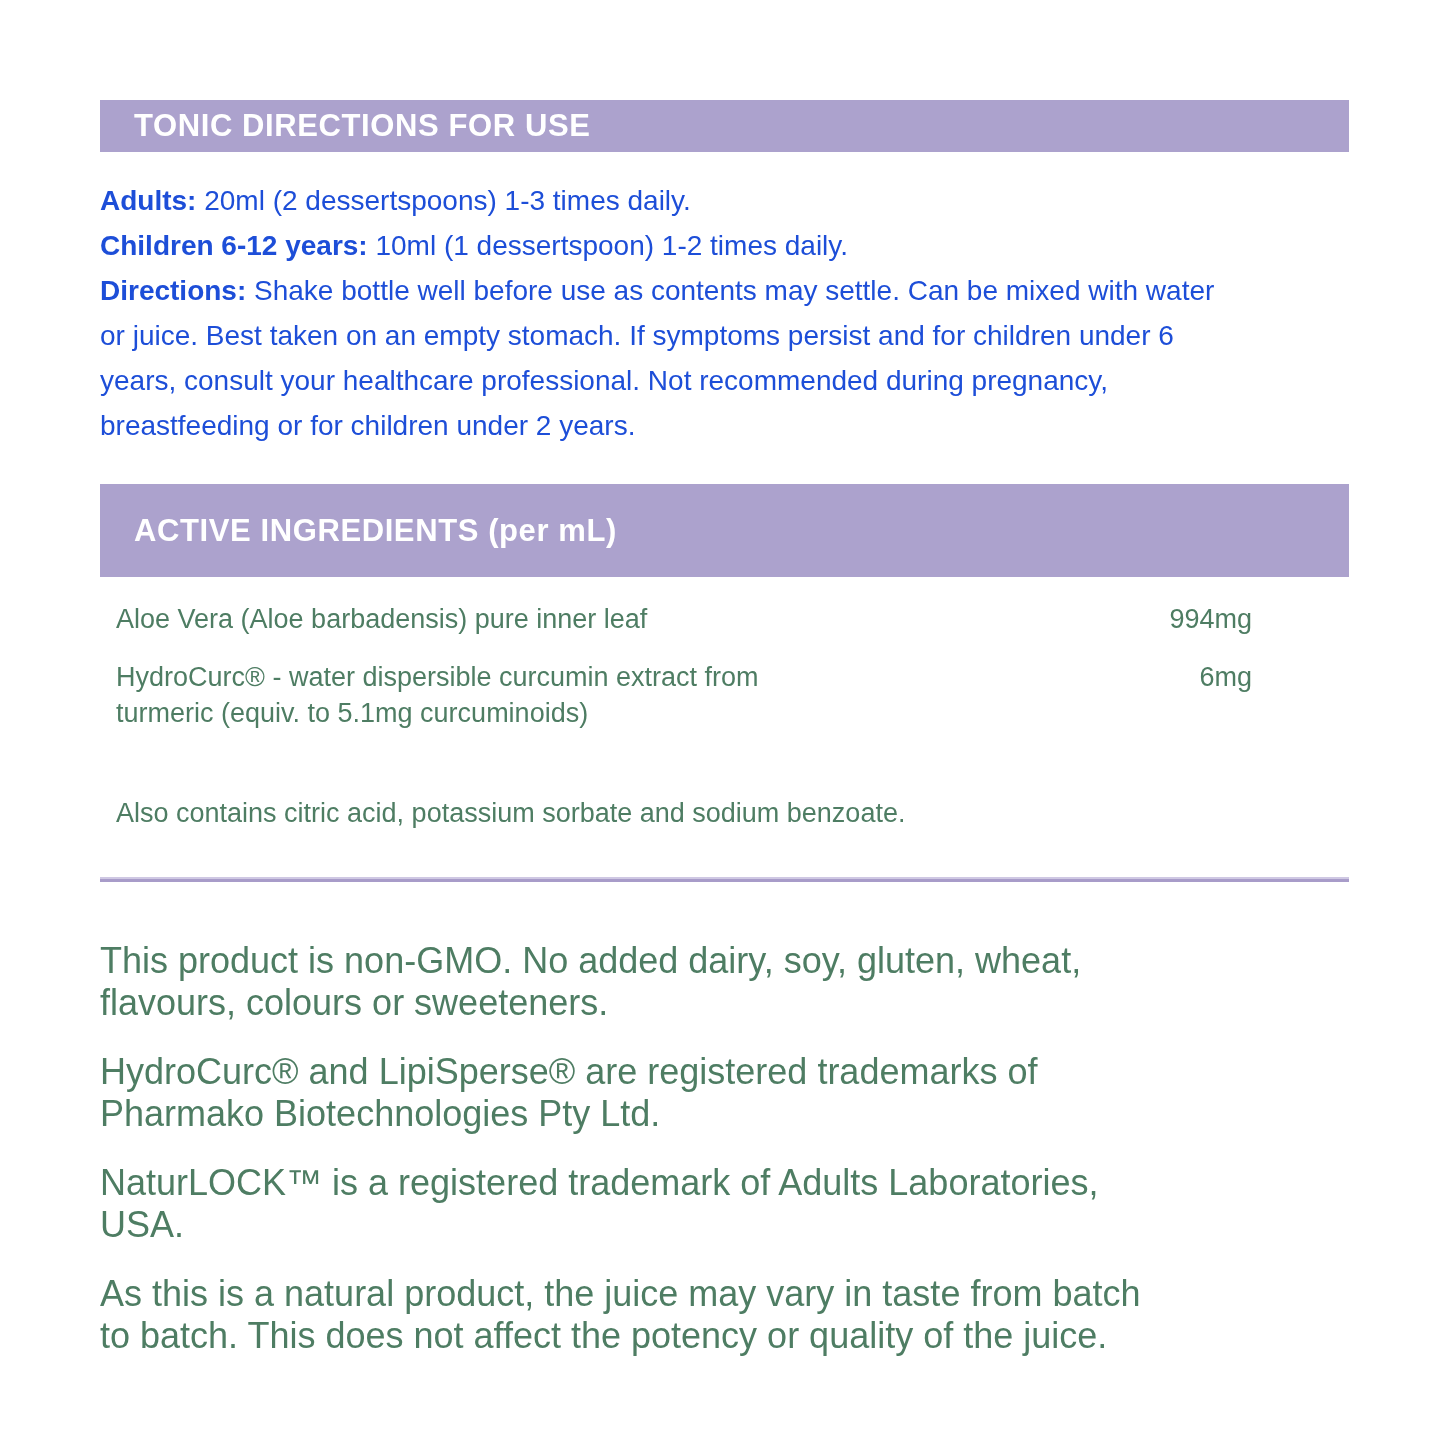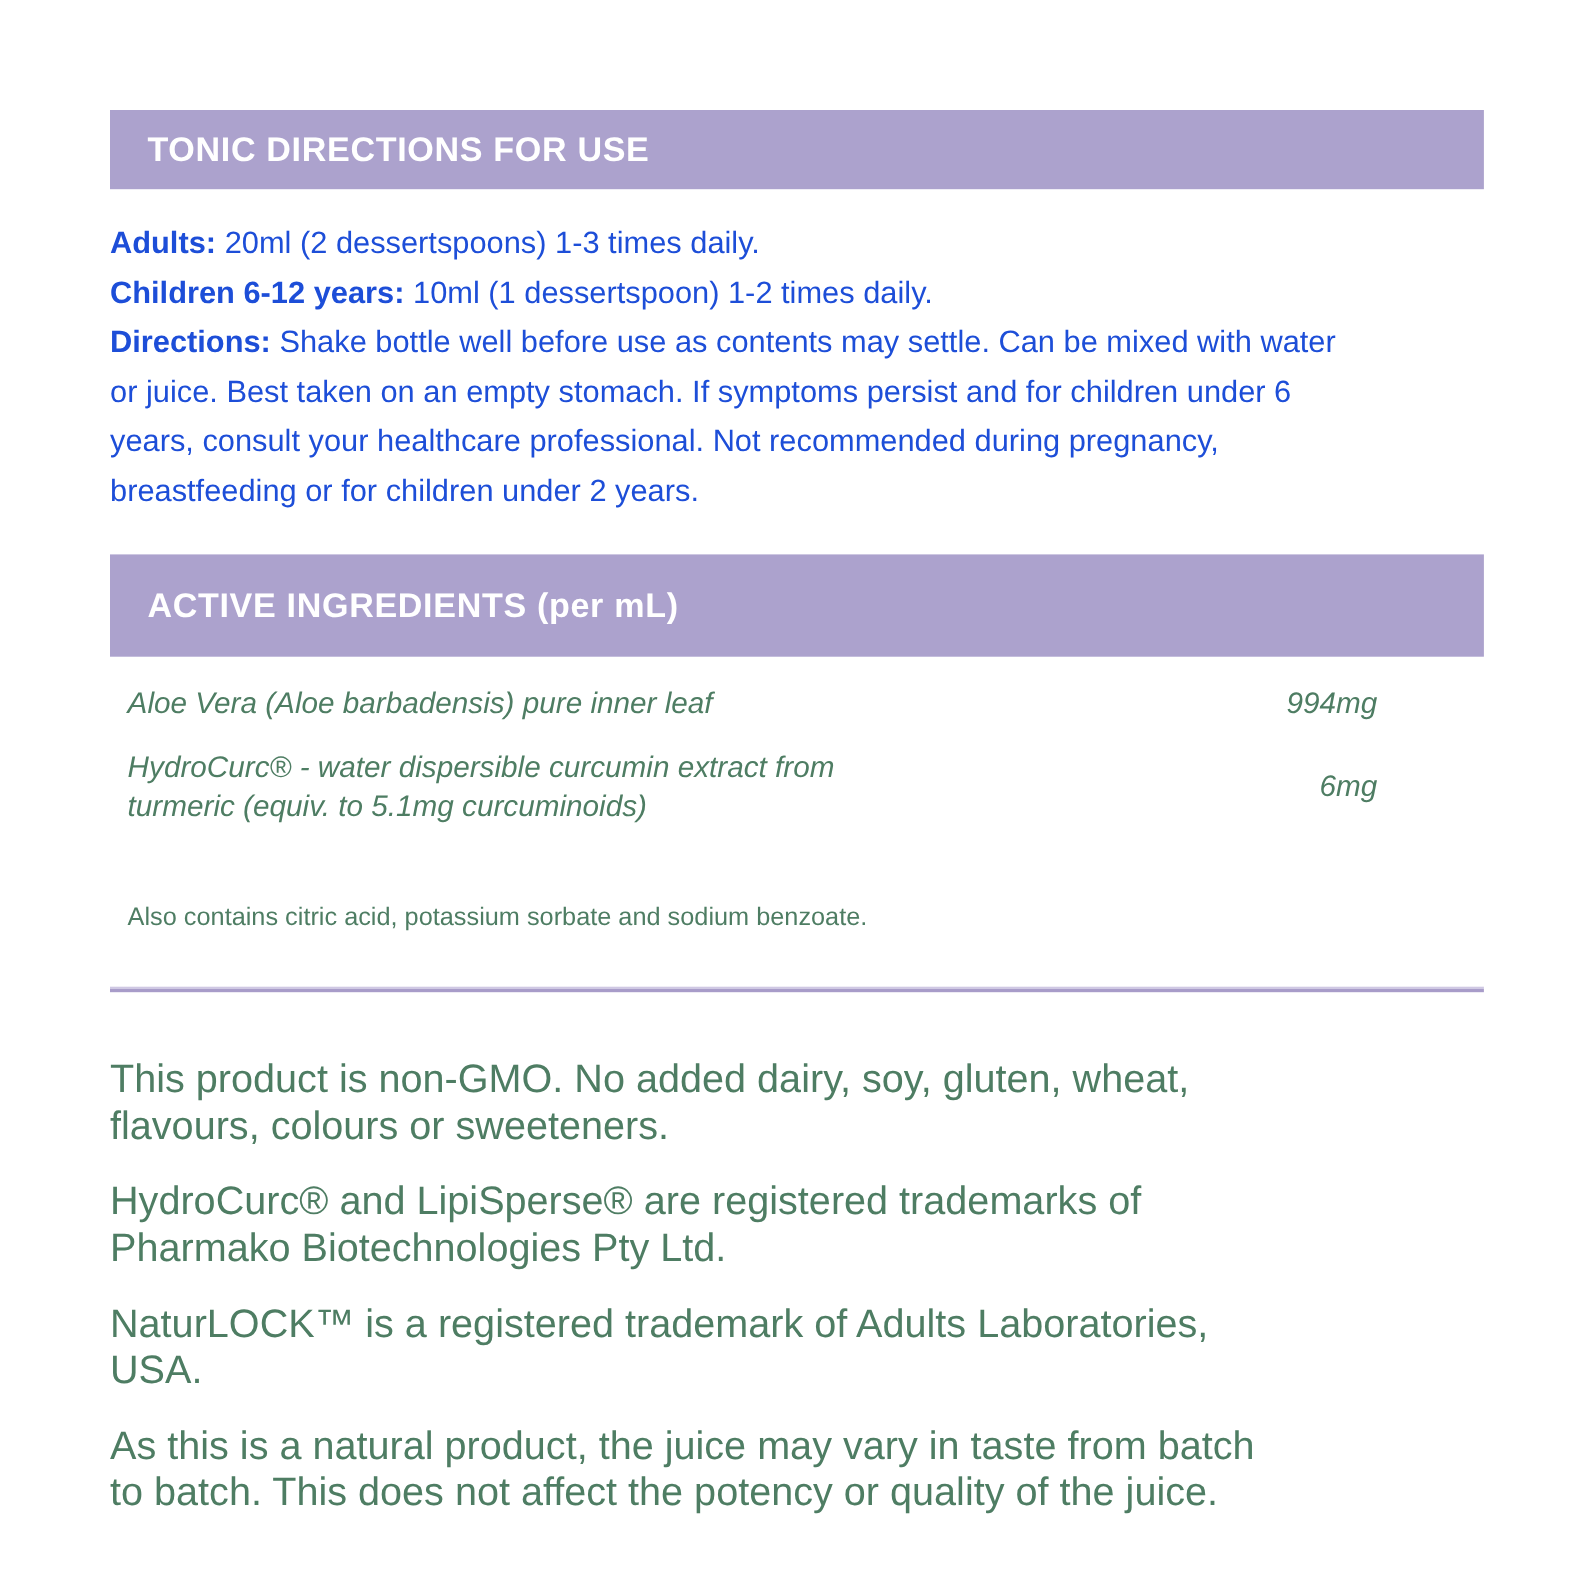--- a/index.html
+++ b/index.html
@@ -21,21 +21,21 @@
     position: absolute;
     top: 100px;
     left: 100px;
     width: 1249px;
     color: #4e7d63;
   }
 
   
   .banner {
     width: 100%;
-    height: 72px;
+    height: 52px;
     background: #aca2cd;
     display: flex;
     align-items: center;
     padding-left: 34px;
   }
   .banner-title {
     color: #ffffff;
     font-size: 31px;
     font-weight: 700;
     letter-spacing: 0.6px;
@@ -56,33 +56,32 @@
   .ingredients-banner { margin-top: 36px; height: 93px; }
 
   .ingredients-table {
     margin-top: 24px;
     padding-left: 16px;
     padding-right: 97px;
   }
   .ing-row {
     display: flex;
     justify-content: space-between;
-    align-items: center;
+    align-items: flex-start;
     margin-bottom: 22px;
     font-size: 27px;
     line-height: 36px;
-    font-style: italic;
   }
   .ing-name { max-width: 700px; }
   .ing-amount { white-space: nowrap; text-align: right; }
 
   .also-contains {
     margin-top: 64px;
     padding-left: 16px;
-    font-size: 23px;
+    font-size: 27px;
     line-height: 36px;
   }
 
   
   .section-divider {
     margin-top: 46px;
     width: 100%;
     height: 5px;
     border: none;
     background: linear-gradient(to bottom, #cfc8e3 0%, #cfc8e3 38%, #a89cc9 38%, #a89cc9 100%);

